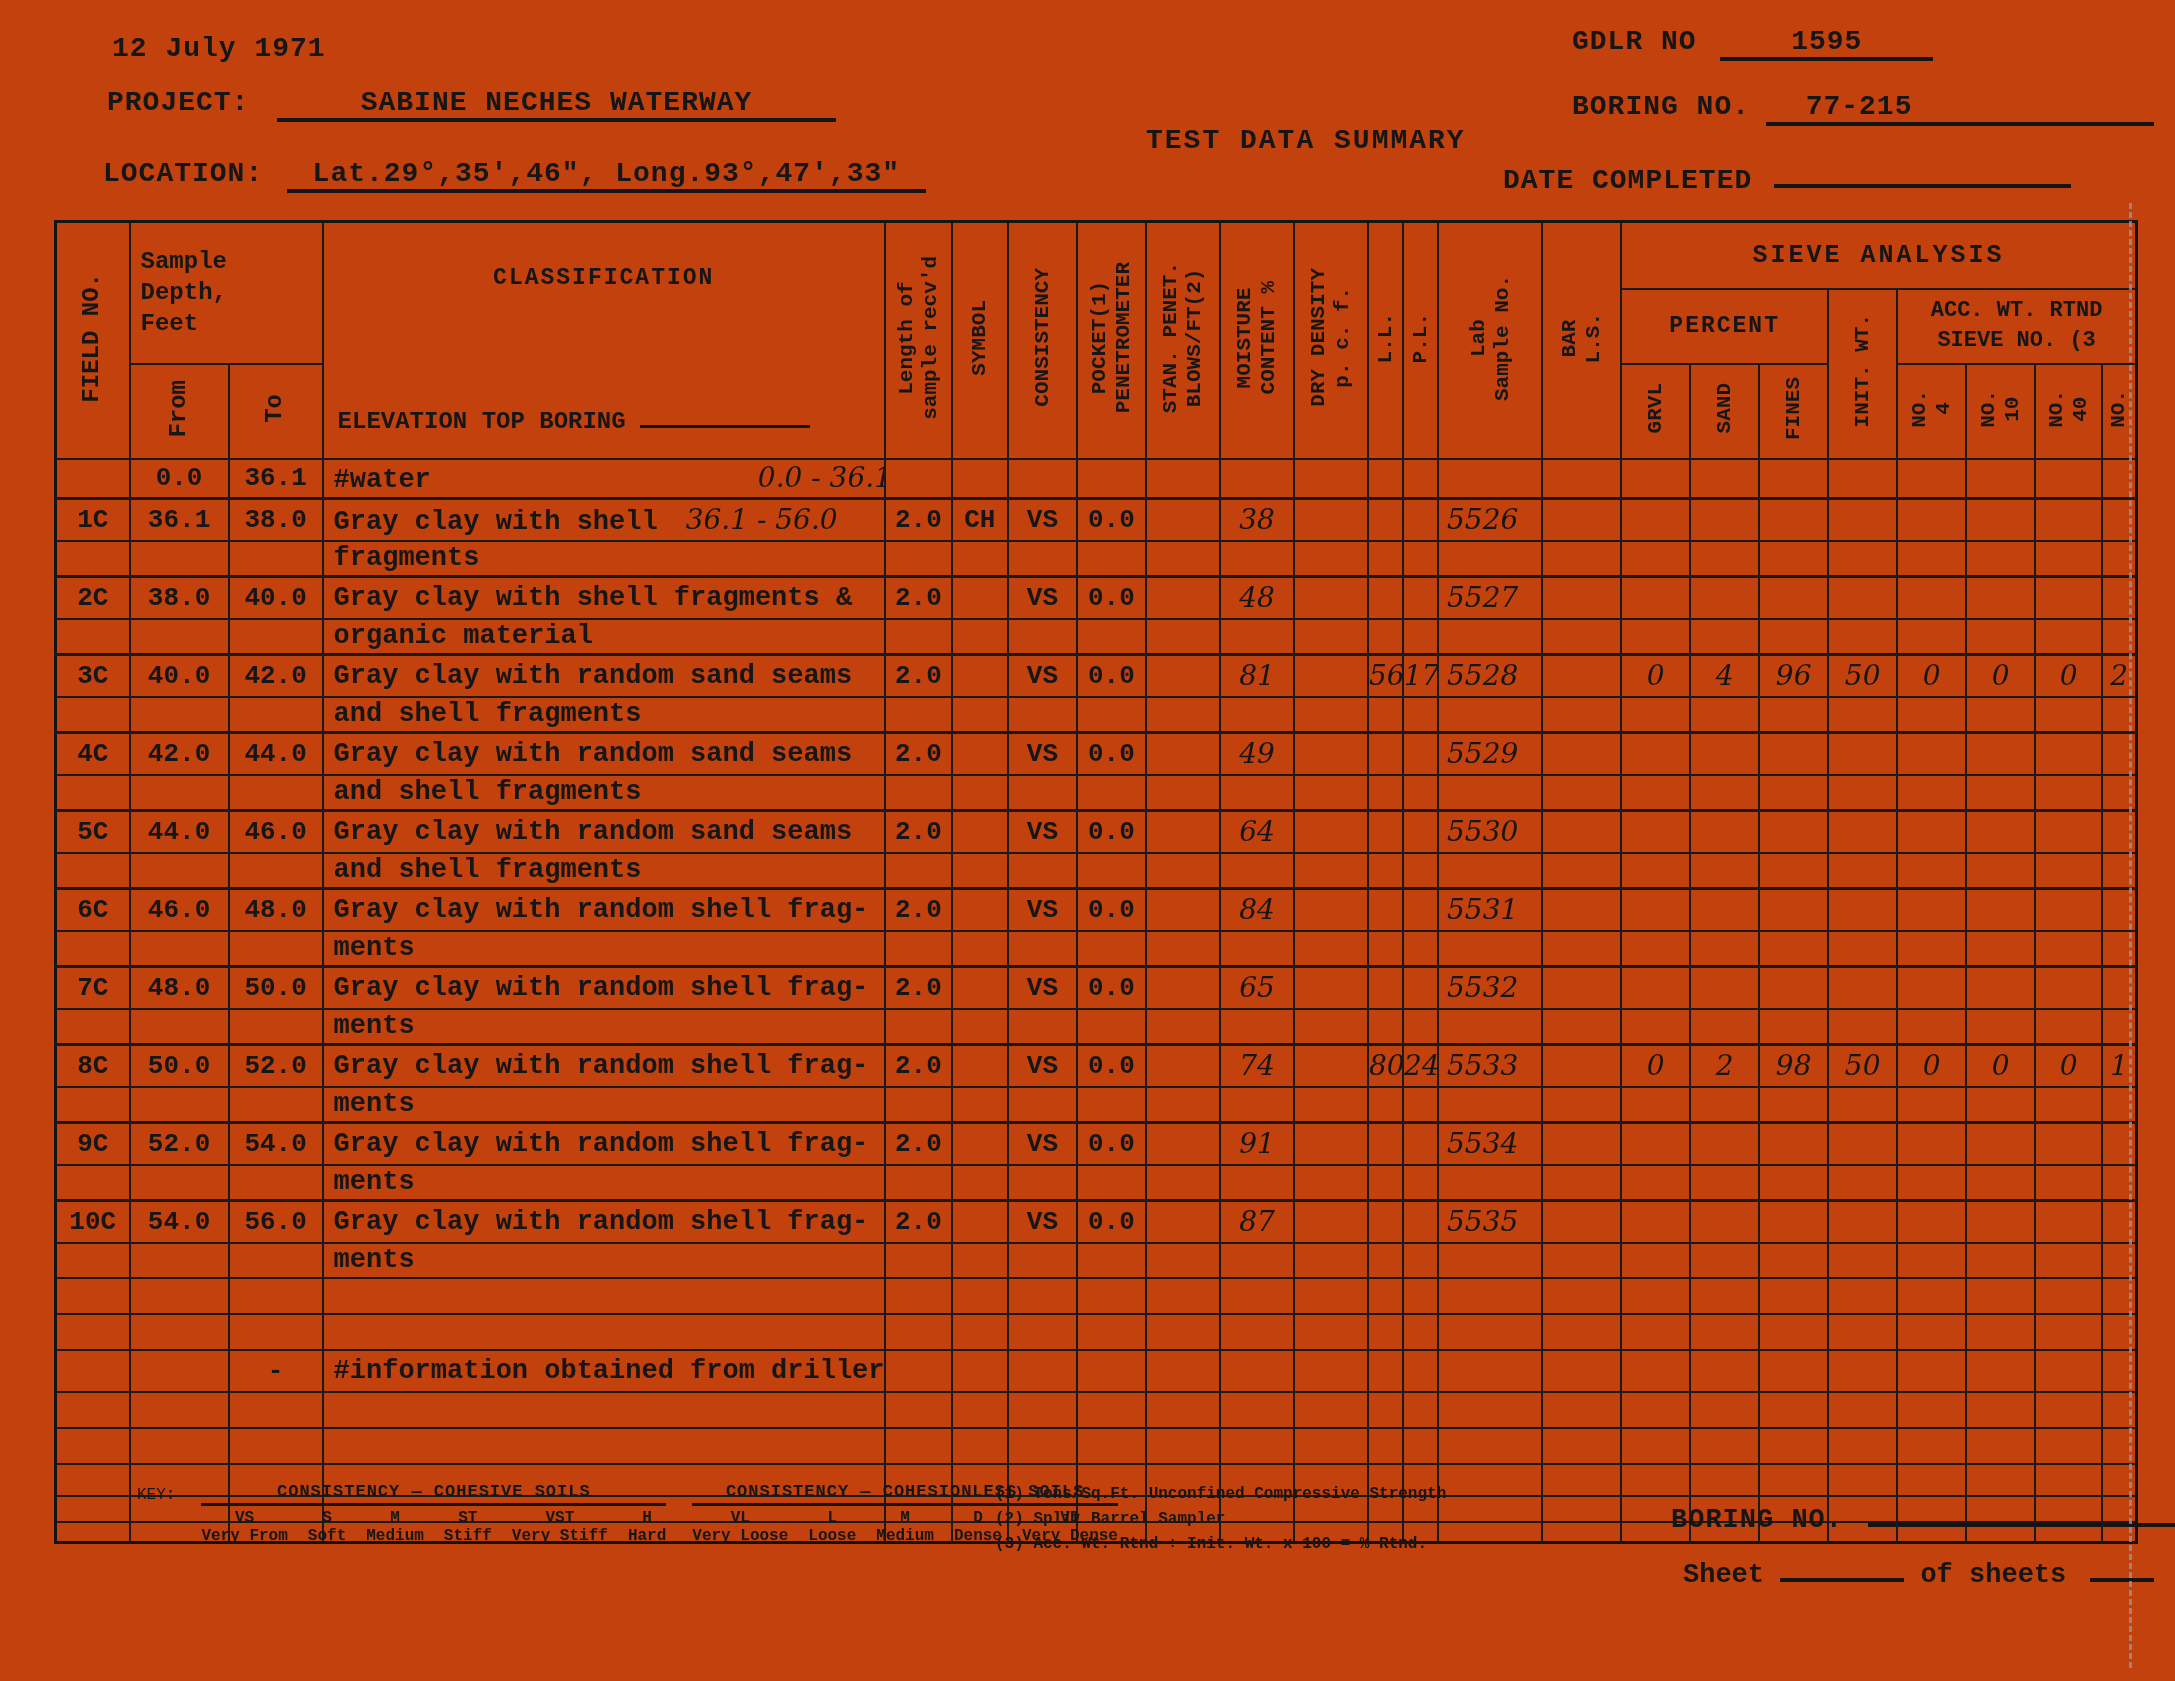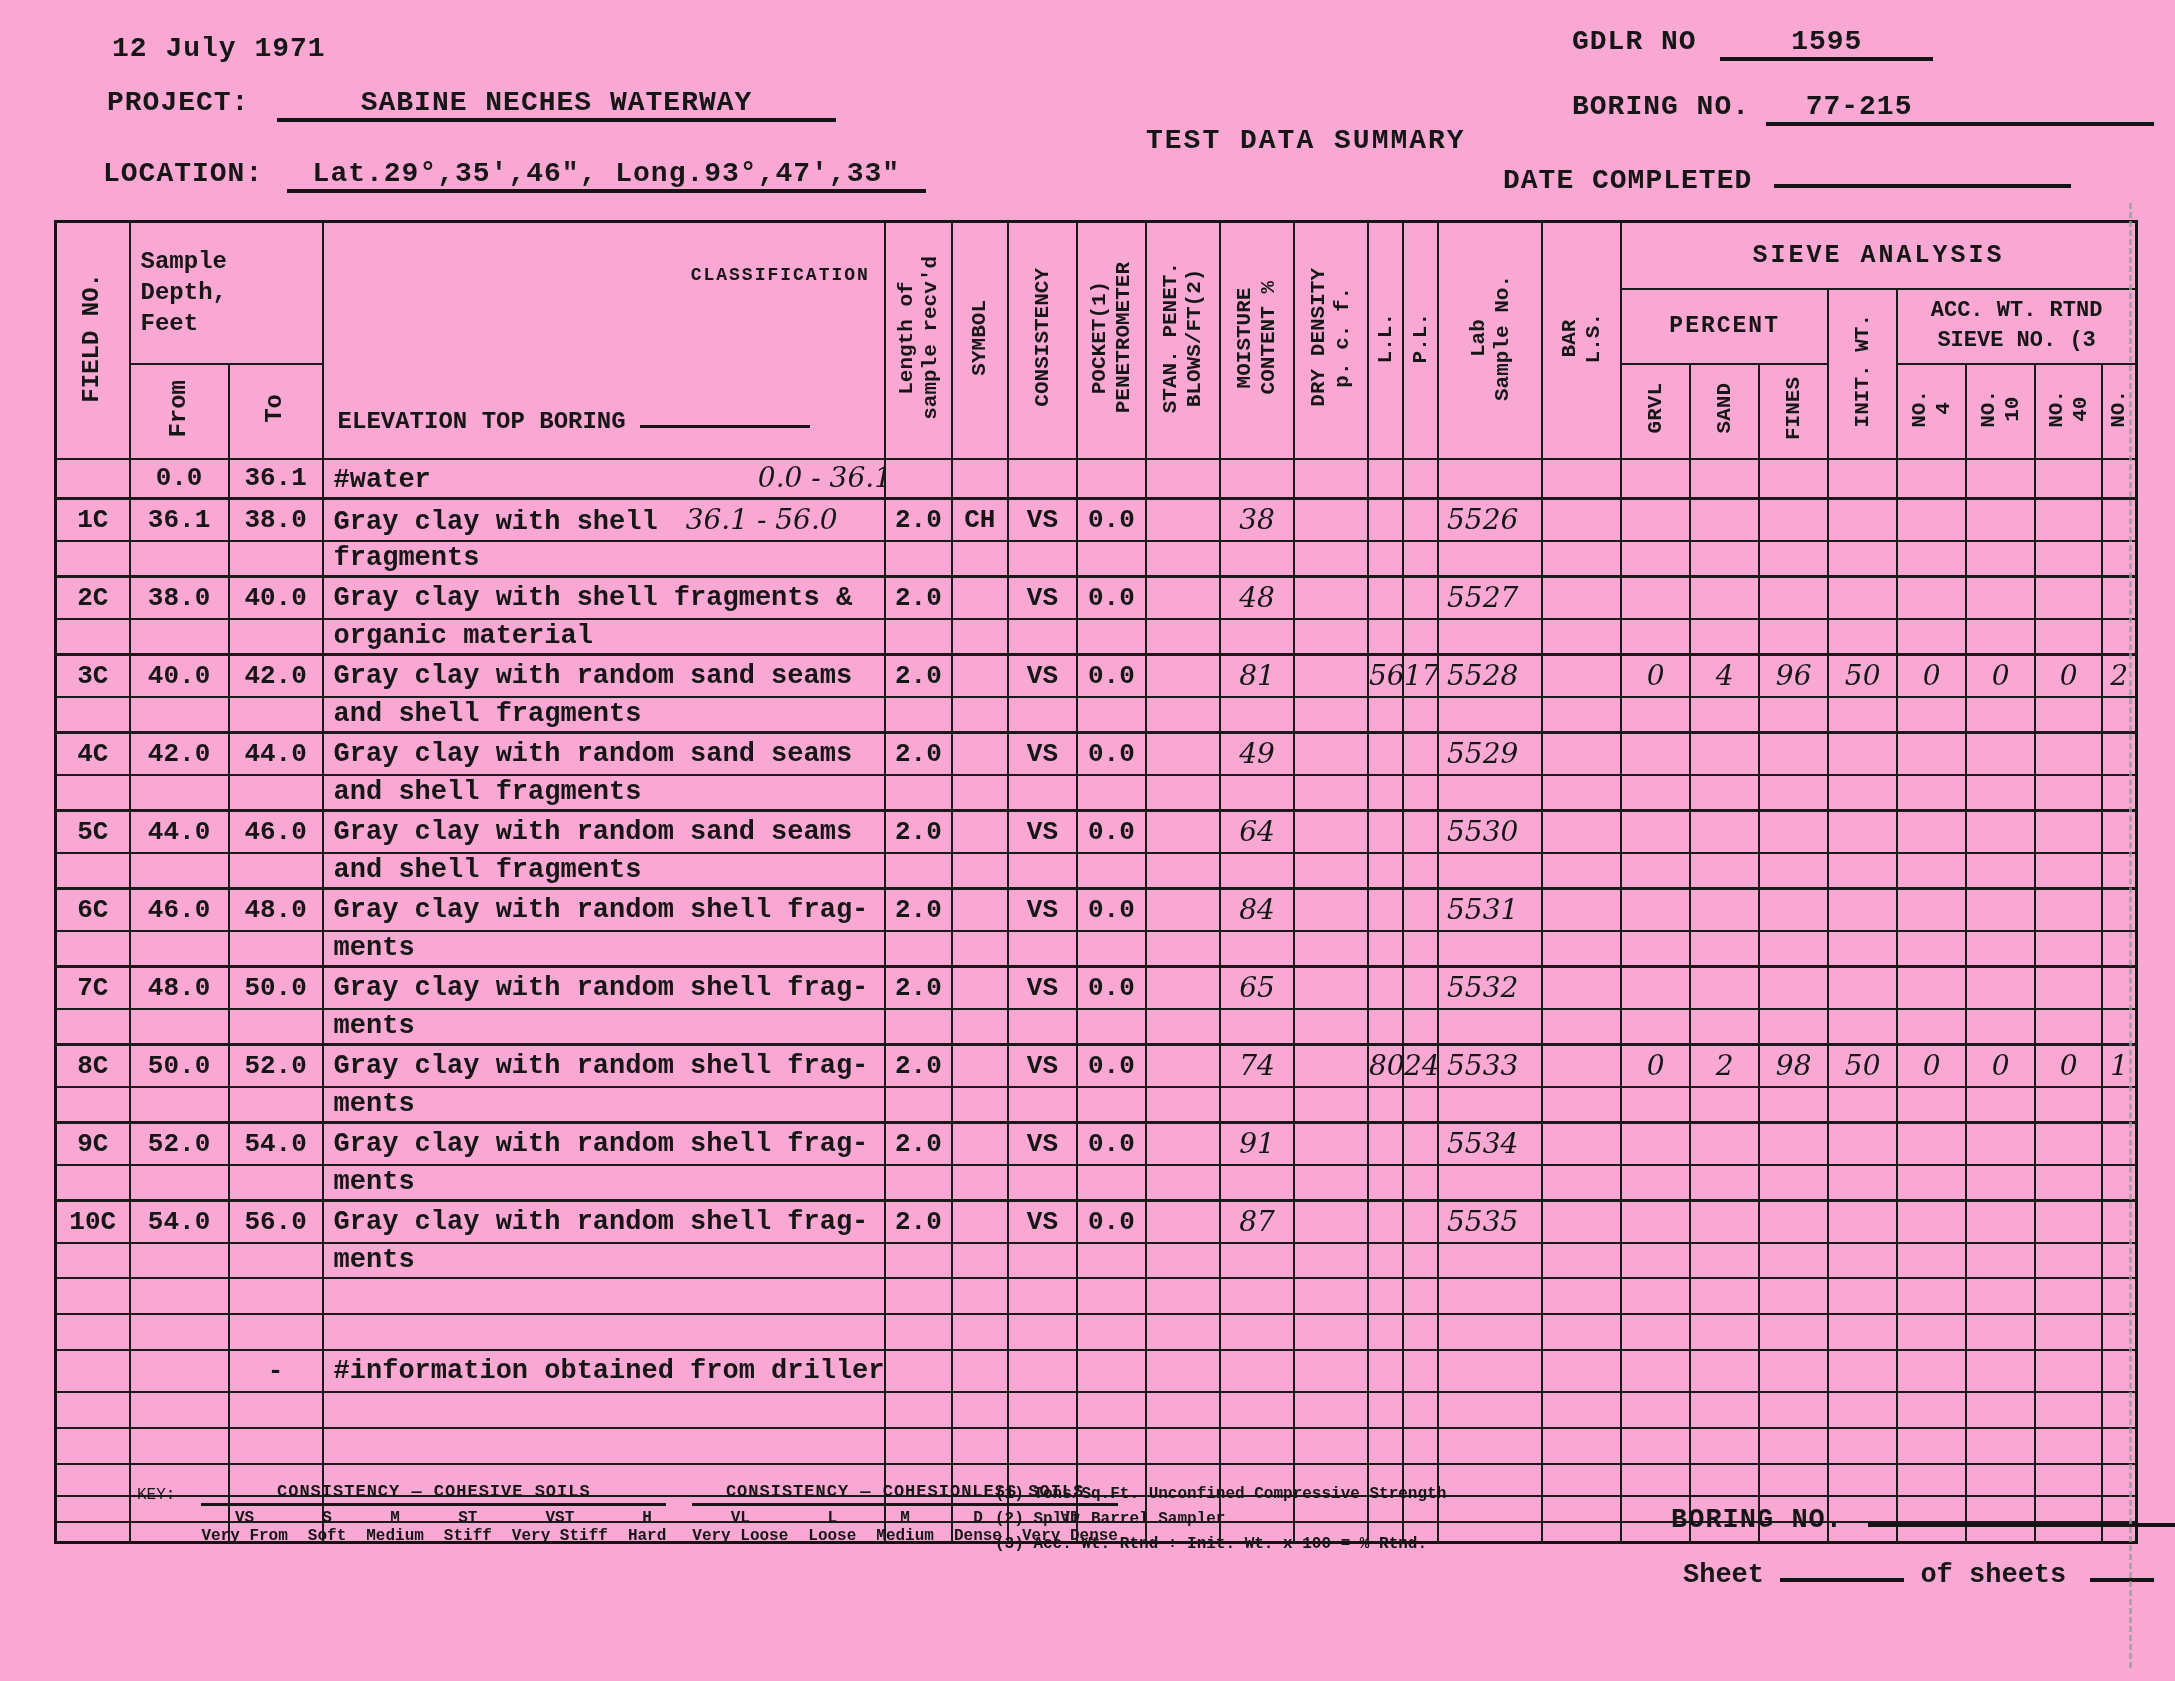--- a/index.html
+++ b/index.html
@@ -1,18 +1,18 @@
 <!DOCTYPE html>
 <html><head>
 <meta charset="utf-8">
 <title>Test Data Summary</title>
 <style>
   html,body{margin:0;padding:0;background:#888;}
   .page{
-    position:relative; width:2175px; height:1681px; background:#f9a8d4;
+    position:relative; width:2175px; height:1681px; background:#c2410c;
     overflow:hidden; color:#161616;
     font-family:"Liberation Mono","DejaVu Sans Mono",monospace;
   }
   .typed{font-family:"Liberation Mono","DejaVu Sans Mono",monospace;}
   .abs{position:absolute;}
   .lbl{font-weight:bold; font-size:28px; letter-spacing:1px; white-space:nowrap;}
   .u{display:inline-block; border-bottom:4px solid #141414; text-align:center;
      vertical-align:baseline; font-weight:bold;}
   .hw{font-family:"DejaVu Serif","Liberation Serif",serif; font-style:italic;
       font-weight:normal; color:#222;}
@@ -30,21 +30,21 @@
   thead tr.hr1{height:67px;} thead tr.hr2{height:75px;} thead tr.hr3{height:95px;}
   thead th{border-bottom-width:3px;}
   .vtext{
     display:inline-block; writing-mode:vertical-rl; transform:rotate(180deg);
     white-space:pre-line; font-size:21px; font-weight:bold; line-height:1.12;
     letter-spacing:0px;
   }
   .vtext.big{font-size:24px;}
   .classhead{display:flex; flex-direction:column; justify-content:space-between;
      height:226px; padding:38px 14px 18px 14px; box-sizing:border-box;}
-  .classhead .t1{font-size:18px; letter-spacing:2px; text-align:right;}
+  .classhead .t1{font-size:23px; letter-spacing:2px; text-align:center;}
   .classhead .t2{font-size:24px; text-align:left; white-space:nowrap;}
   .blank-line{display:inline-block; width:170px; border-bottom:3px solid #161616;
      height:20px; vertical-align:baseline;}
   .depthlbl{font-size:24px; text-align:left; padding-left:10px; white-space:pre-line;
      line-height:1.3;}
   .sievehead{font-size:25px; letter-spacing:3px;}
   .percenthead{font-size:23px; letter-spacing:2px;}
   .acchead{font-size:22px; white-space:pre-line; line-height:1.35;}
   
   tbody td{font-size:26px;}

